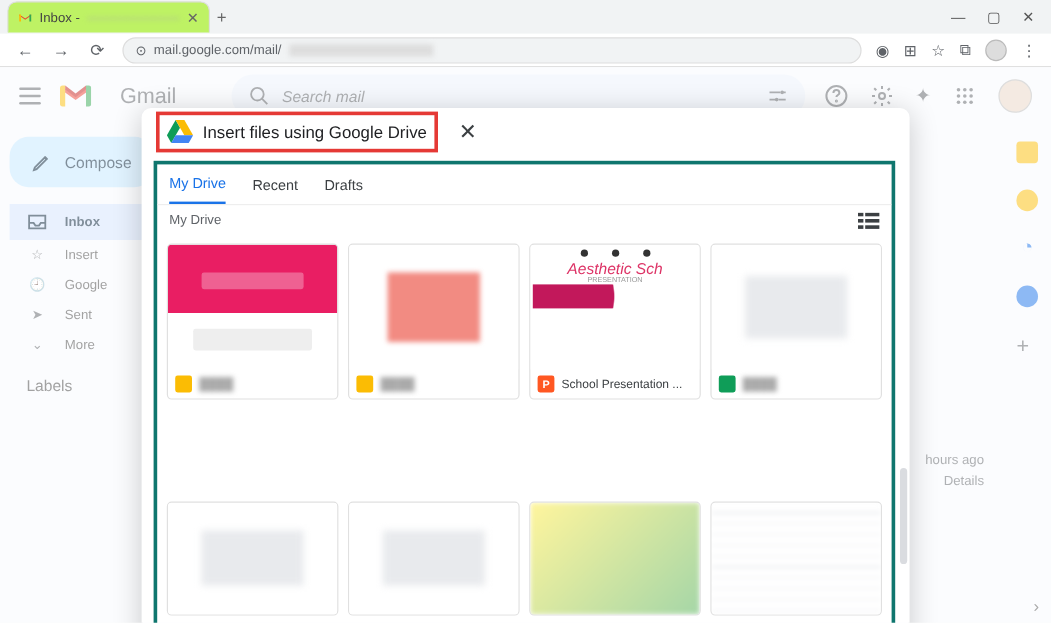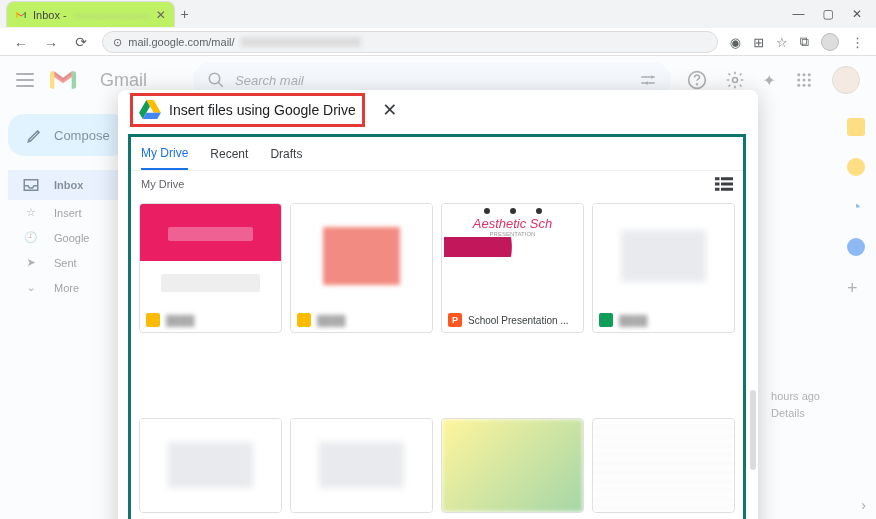--- a/index.html
+++ b/index.html
@@ -34,21 +34,21 @@
   .compose { display:flex; align-items:center; gap:10px; background:#c2e7ff; border-radius:16px; padding:12px 18px; font-size:13px; color:#001d35; width:120px;}
   .pencil { width:18px; height:18px; color:#001d35;}
   .nav-list { margin-top:14px;}
   .nav-item { display:flex; align-items:center; gap:14px; padding:6px 14px; font-size:11px; color:#444; border-radius:0 14px 14px 0;}
   .nav-item.active { background:#d3e3fd; font-weight:bold; color:#001d35;}
   .nav-item .ico { width:18px; display:flex; align-items:center; justify-content:center; color:#5f6368;}
   .nav-item.active .ico { color:#001d35;}
   .labels { padding:14px; font-size:13px; color:#444;}
 
   .main-area { flex:1; position:relative; padding:8px 16px; color:#5f6368; font-size:11px;}
-  .main-meta { position:absolute; right:16px; bottom:98px; text-align:left; line-height:1.5;}
+  .main-meta { position:absolute; right:16px; bottom:110px; text-align:right; line-height:1.5;}
 
   .rightbar { width:40px; display:flex; flex-direction:column; align-items:center; gap:22px; padding-top:14px;}
   .rb { width:18px; height:18px; border-radius:3px;}
   .rb.keep{background:#fbbc04;}
   .rb.tasks{background:#fbbc04; border-radius:50%;}
   .rb.cont{background:#1a73e8; border-radius:50%;}
   .rb.plus{color:#5f6368; font-size:18px;}
   .rb.none{background:transparent;color:#5f6368;font-size:16px;width:auto;height:auto;}
 
   
@@ -230,20 +230,21 @@
           </div>
         <div class="nav-item">
             <span class="ico">➤</span>
             <span>Sent</span>
           </div>
         <div class="nav-item">
             <span class="ico">⌄</span>
             <span>More</span>
           </div>
       </div>
+      <div class="labels">Labels</div>
     </div>
     <div class="main-area">
       <div class="main-meta">
         <div>hours ago</div>
         <div>Details</div>
       </div>
     </div>
     <div class="rightbar">
       <div class="rb keep"></div>
       <div class="rb tasks" style="background:#fbbc04"></div>

